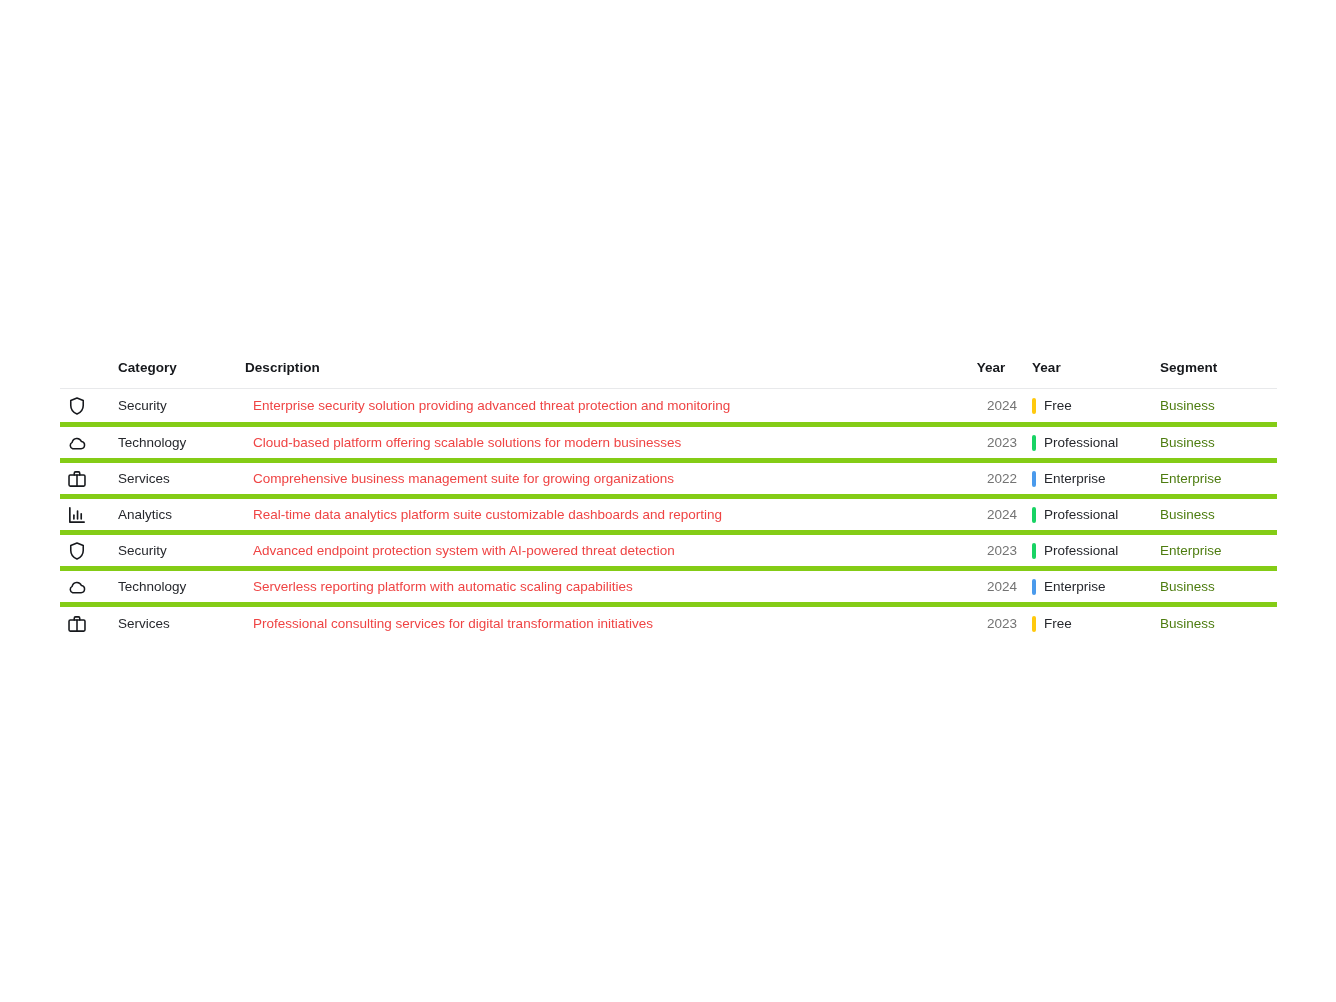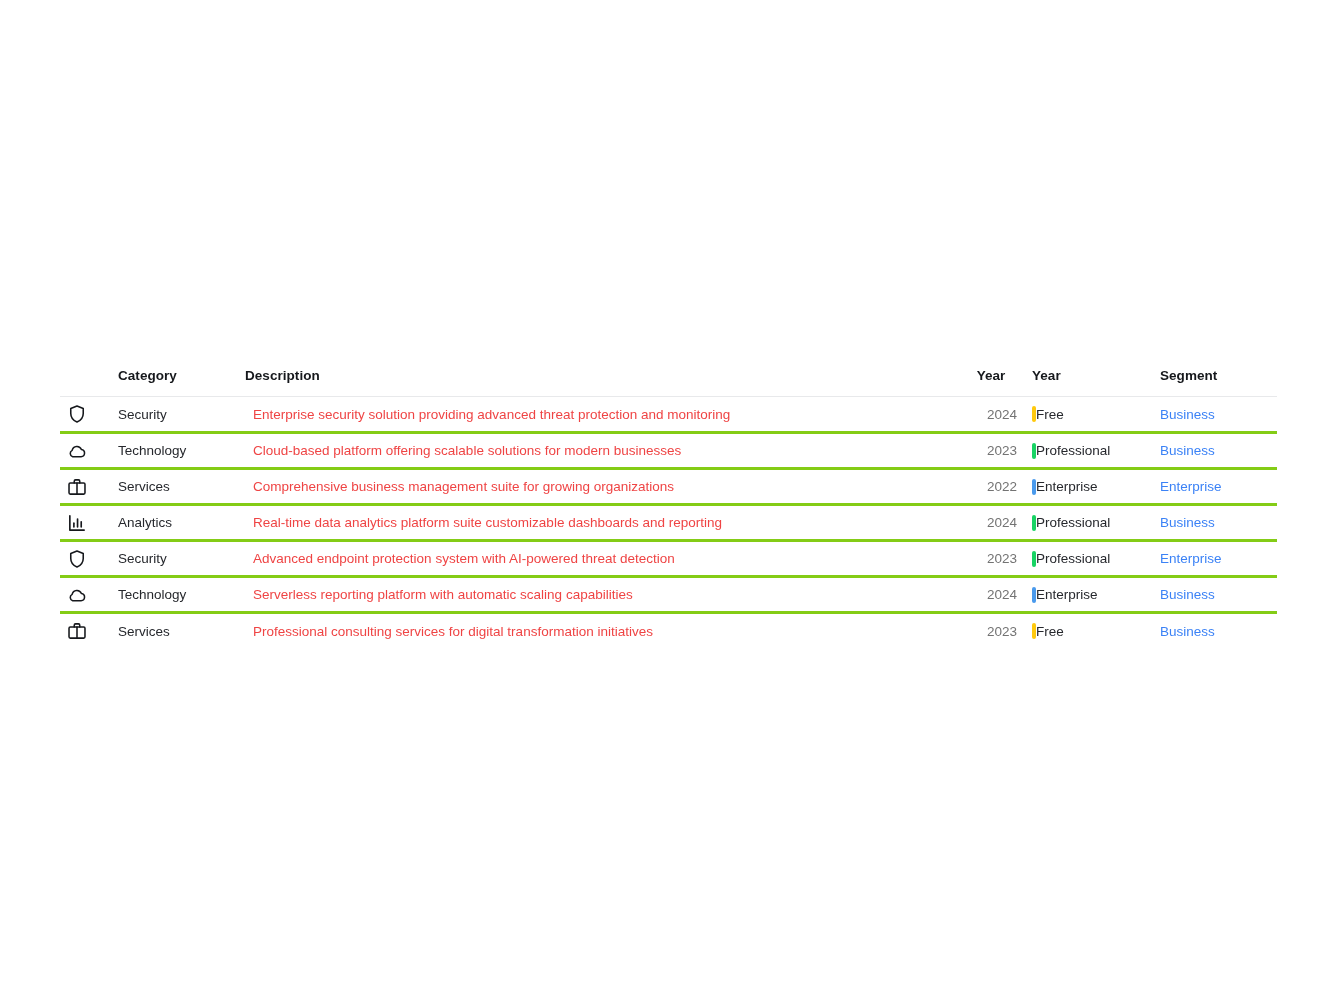--- a/index.html
+++ b/index.html
@@ -12,21 +12,21 @@
     height: 1002px;
     font-family: "Liberation Sans", sans-serif;
     -webkit-font-smoothing: antialiased;
     position: relative;
     overflow: hidden;
   }
 
   #table-wrap {
     position: absolute;
     left: 60px;
-    top: 368px;
+    top: 360px;
     width: 1217px;
   }
 
   table.data-table {
     width: 100%;
     border-collapse: collapse;
     table-layout: fixed;
   }
 
   
@@ -46,21 +46,21 @@
     padding: 0 0 13px 0;
     vertical-align: bottom;
     letter-spacing: 0.05px;
   }
   thead th.th-year { text-align: center; padding-right: 0; }
   thead th.th-offer { padding-left: 15px; }
   thead tr { border-bottom: 1px solid #e8e9eb; }
 
   
   tbody tr {
-    border-bottom: 3px solid #84cc16;
+    border-bottom: 5px solid #84cc16;
     height: 36px;
   }
   tbody tr:last-child { border-bottom: none; }
 
   tbody td {
     font-size: 13.5px;
     color: #26282d;
     padding: 0;
     vertical-align: middle;
     white-space: nowrap;
@@ -91,31 +91,32 @@
     color: #737373;
     font-variant-numeric: tabular-nums;
   }
 
   td.cell-offer {
     padding-left: 15px;
   }
   .offer-inner {
     display: flex;
     align-items: center;
+    gap: 8px;
   }
   .offer-pill {
     width: 4px;
     height: 16px;
     border-radius: 2px;
     flex: 0 0 auto;
     display: block;
   }
   .offer-label { color: #26282d; }
 
-  td.cell-segment { color: #3b82f6; }
+  td.cell-segment { color: #4d7c0f; }
 </style>
 </head>
 <body>
 
 <div id="table-wrap">
   <table class="data-table">
     <colgroup>
       <col class="col-icon">
         <col class="col-cat">
         <col class="col-desc">

